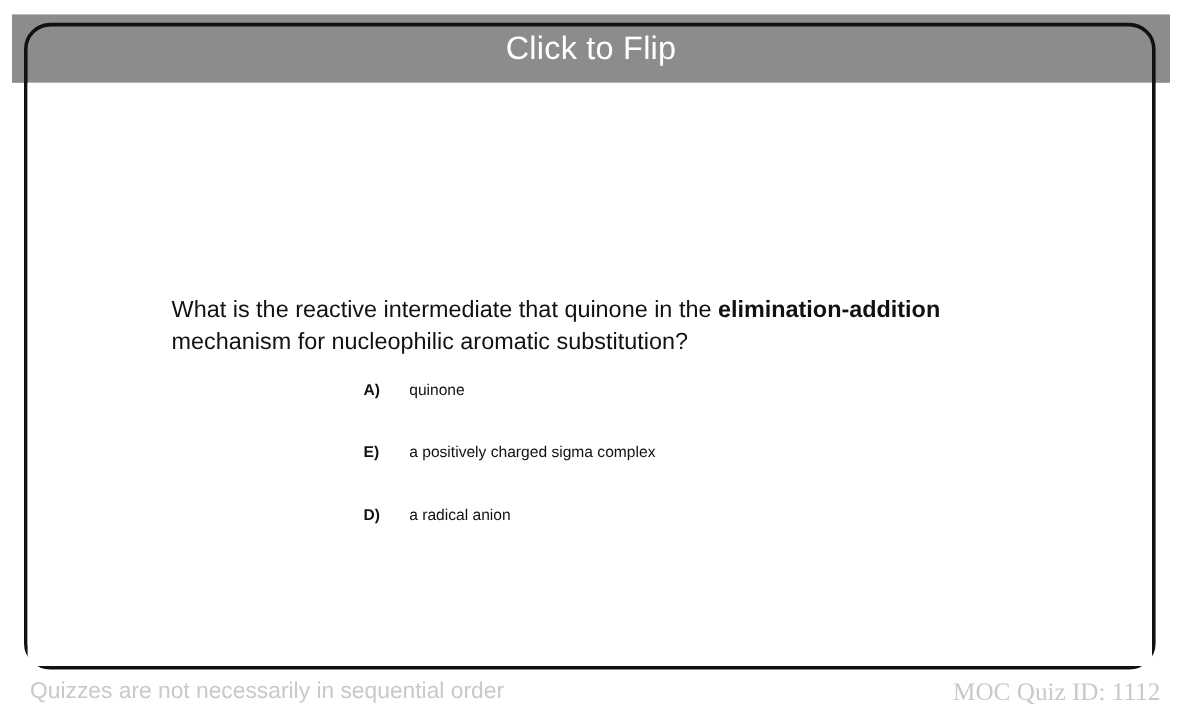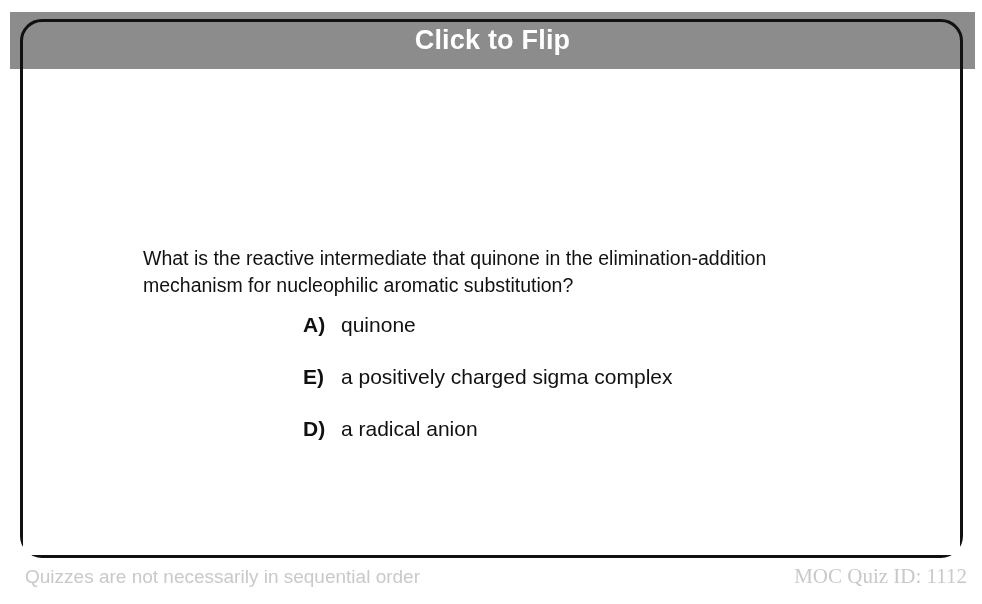--- a/index.html
+++ b/index.html
@@ -32,21 +32,21 @@
     position: absolute;
     left: 10px;
     top: 12px;
     width: 965px;
     height: 57px;
     display: flex;
     align-items: center;
     justify-content: center;
     color: #ffffff;
     font-size: 27px;
-    font-weight: 700;
+    font-weight: 400;
     letter-spacing: 0.2px;
     line-height: 1;
   }
 
   
   .card {
     position: absolute;
     left: 20px;
     top: 19px;
     width: 943px;
@@ -70,32 +70,32 @@
 
   .question {
     position: absolute;
     left: 120px;
     top: 176px;
     width: 700px;
     font-size: 19.5px;
     line-height: 27px;
     color: #111111;
   }
-  .question b { font-weight: normal; }
+  .question b { font-weight: bold; }
 
   .options {
     position: absolute;
     left: 280px;
     top: 243px;
     width: 640px;
   }
   .option {
     position: relative;
     height: 52px;
-    font-size: 21px;
+    font-size: 13px;
     color: #111111;
     line-height: 26px;
     white-space: nowrap;
   }
   .option-letter {
     display: inline-block;
     width: 38px;
     font-weight: bold;
   }
   .option-text {

